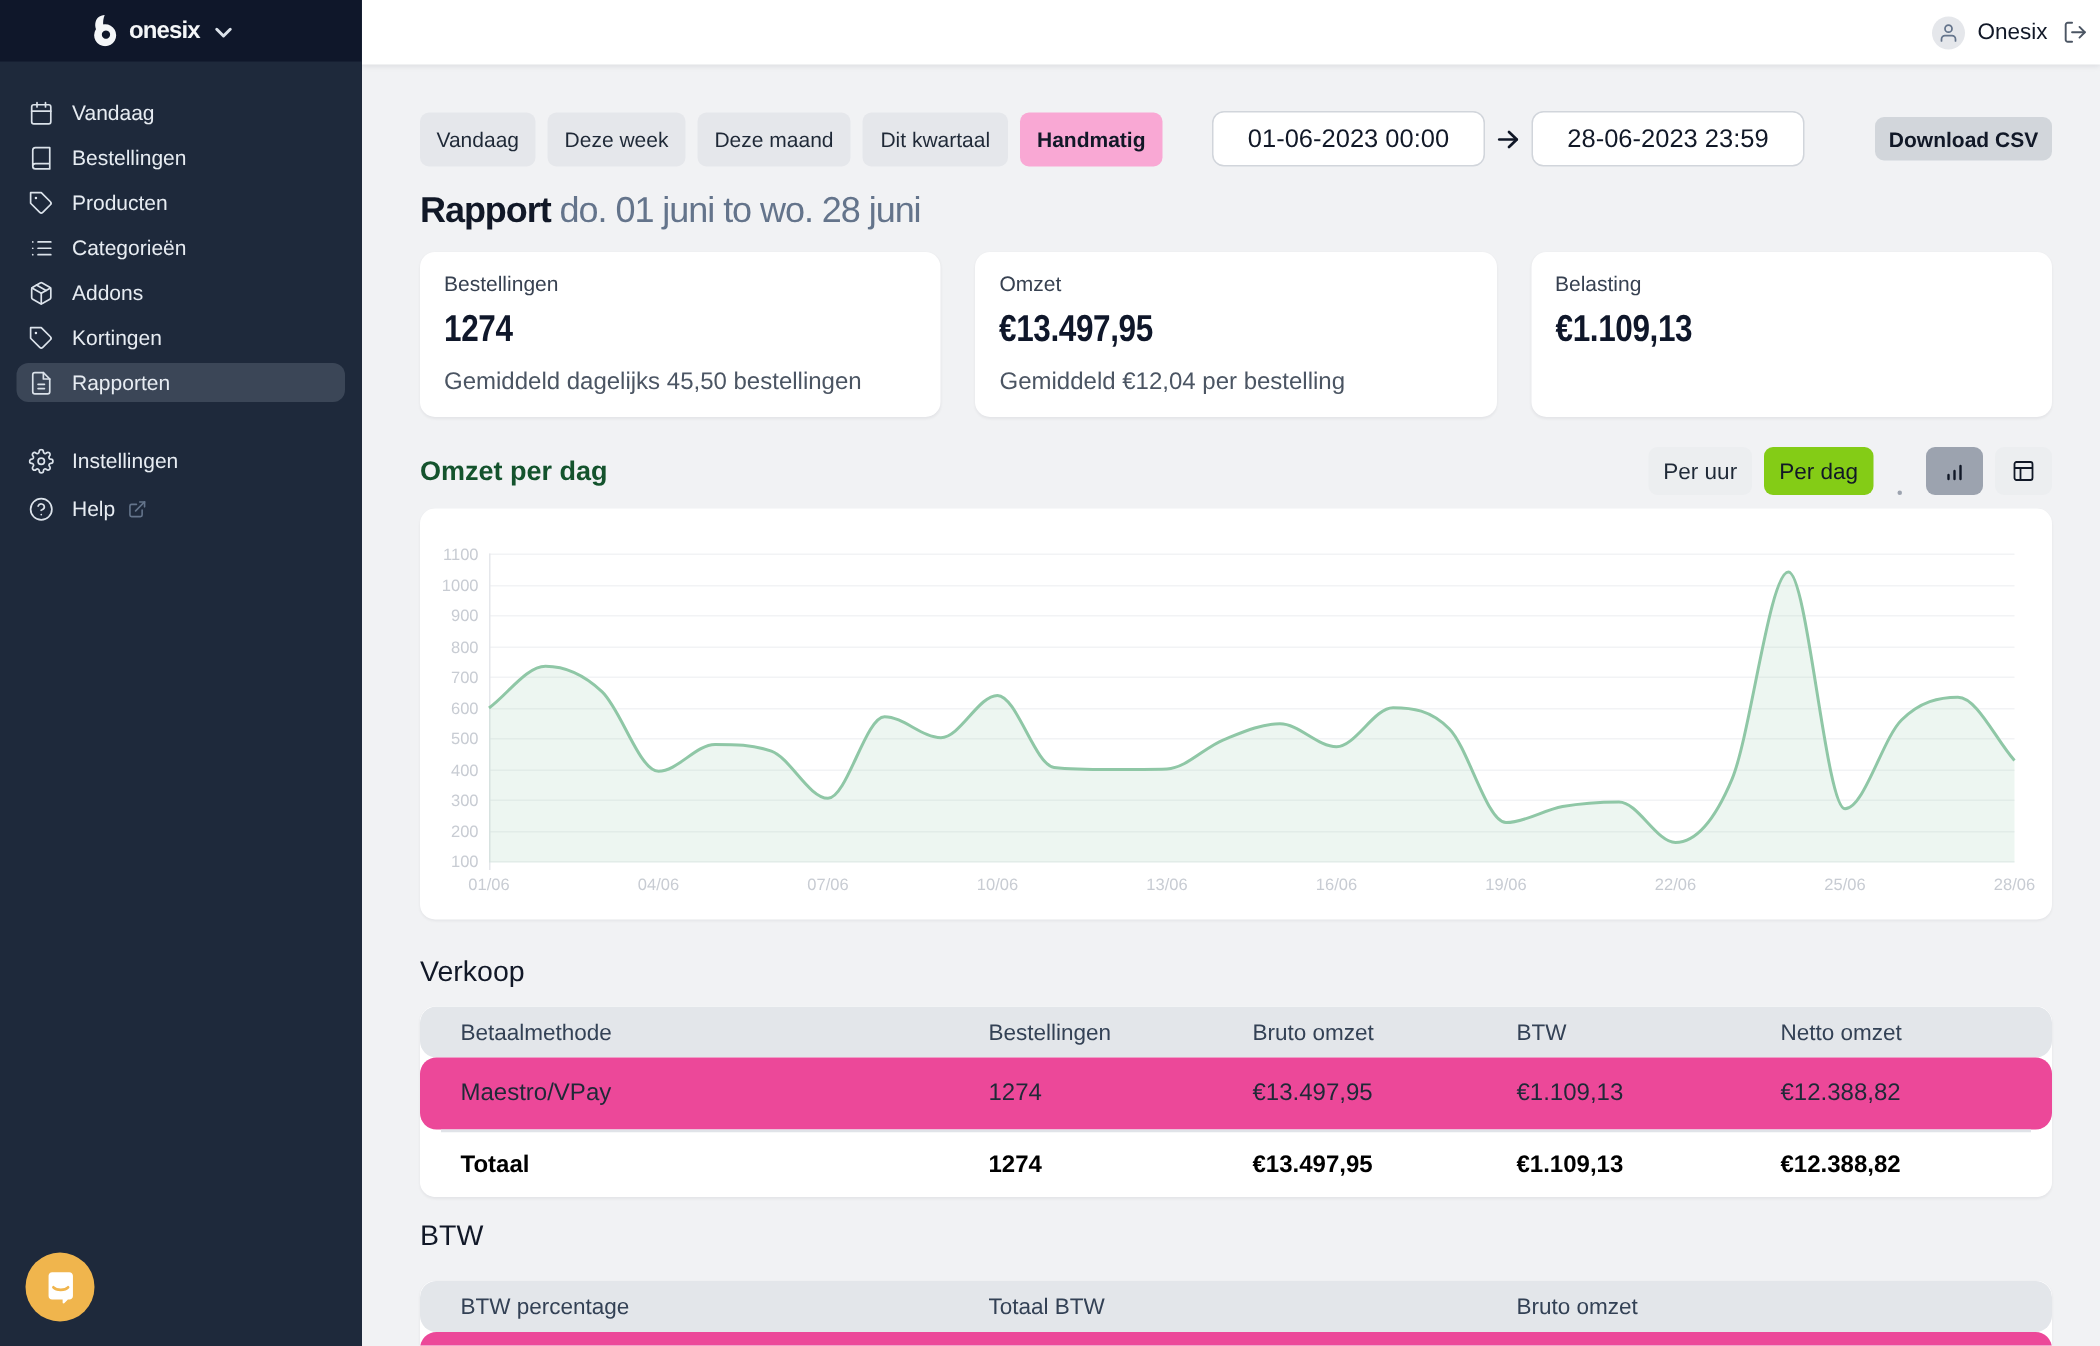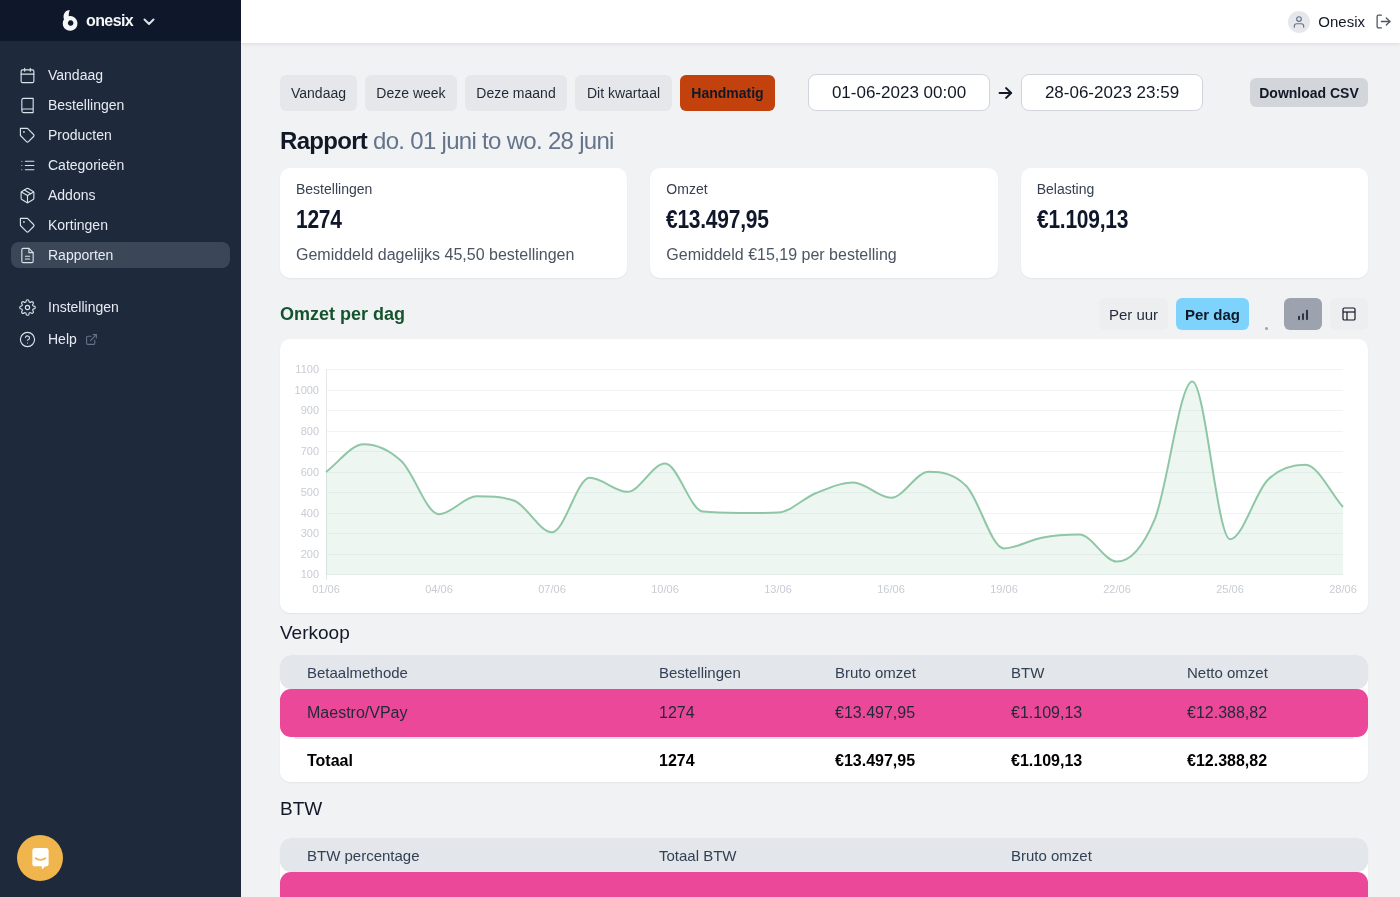--- a/index.html
+++ b/index.html
@@ -14,40 +14,40 @@
 .nav-item.active { background:#3b4657; }
 .nav-gap { height:22px; }
 .chat-btn { position:fixed; left:17px; top:835px; width:46px; height:46px; border-radius:50%; background:#f0b54d; display:flex; align-items:center; justify-content:center; z-index:11; }
 .main { margin-left:241px; }
 .topbar { height:43px; background:#fff; display:flex; align-items:center; justify-content:flex-end; padding-right:8px; position:relative; box-shadow:0 1px 4px rgba(15,23,42,0.10); }
 .avatar { width:22px; height:22px; border-radius:50%; background:#e5e7eb; display:flex; align-items:center; justify-content:center; }
 .user-name { font-size:15px; color:#111827; margin:0 10px 0 8px; font-weight:400; }
 .content { padding:31px 32px 0 39px; }
 .filters { display:flex; align-items:center; }
 .fbtn { background:#e5e7eb; border-radius:6px; height:36px; display:inline-flex; align-items:center; justify-content:center; font-size:14px; color:#1f2937; margin-right:8px; white-space:nowrap; }
-.fbtn.sel { background:#c2410c; font-weight:bold; color:#111827; }
+.fbtn.sel { background:#f9a8d4; font-weight:bold; color:#111827; }
 .dinput { background:#fff; border:1px solid #d1d5db; border-radius:8px; height:37px; width:182px; display:inline-flex; align-items:center; justify-content:center; font-size:17px; color:#111827; }
 .dl-btn { margin-left:auto; background:#d2d6db; border-radius:6px; height:29px; width:118px; display:inline-flex; align-items:center; justify-content:center; font-size:14px; font-weight:bold; color:#111827; white-space:nowrap; }
 h1 { font-size:24px; line-height:31px; margin-top:14px; font-weight:bold; color:#111827; letter-spacing:-0.7px; }
 h1 span { font-weight:400; color:#64748b; }
 .cards { display:flex; gap:23px; margin-top:12px; }
 .card { background:#fff; border-radius:10px; box-shadow:0 1px 2px rgba(16,24,40,.06); flex:1; height:110px; padding:13px 16px; }
 .card .lbl { font-size:14px; color:#374151; }
 .card .val { font-size:25px; font-weight:600; color:#0f172a; margin-top:8px; letter-spacing:-0.3px; display:inline-block; transform:scaleX(0.84); transform-origin:0 50%; }
 .card .sub { font-size:16px; color:#4b5563; margin-top:12px; }
 .chart-head { display:flex; align-items:center; margin-top:20px; height:32px; }
 .chart-head h2 { font-size:18px; font-weight:600; color:#14532d; }
 .chart-ctrl { margin-left:auto; display:flex; align-items:flex-end; }
 .cbtn { background:#eceef0; border-radius:6px; height:32px; display:inline-flex; align-items:center; justify-content:center; font-size:15px; color:#1f2937; margin-left:8px; }
-.cbtn.sel { background:#7dd3fc; font-weight:bold; color:#111827; }
+.cbtn.sel { background:#84cc16; font-weight:normal; color:#111827; }
 .dot { width:3px; height:3px; background:#9ca3af; border-radius:50%; margin:0 16px; }
 .ibtn { width:38px; height:32px; border-radius:6px; background:#eceef0; display:inline-flex; align-items:center; justify-content:center; }
 .ibtn.sel { background:#9ca3af; }
 .chart-card { background:#fff; border-radius:10px; box-shadow:0 1px 2px rgba(16,24,40,.06); margin-top:9px; height:274px; position:relative; }
-h3.sect { font-size:19px; line-height:22px; font-weight:400; color:#111827; margin-top:9px; }
+h3.sect { font-size:19px; line-height:22px; font-weight:400; color:#111827; margin-top:25px; }
 .tbl-card { background:#fff; border-radius:10px; box-shadow:0 1px 2px rgba(16,24,40,.06); margin-top:11px; overflow:hidden; }
 .trow { display:flex; align-items:center;border-radius:11px; }
 .thead { background:#e3e6ea; height:34px; font-size:15px; color:#334155; }
 .tdata { height:48px; font-size:16px; color:#1f2937; background:#ec4899; }
 .ttotal { height:43px; font-size:16px; font-weight:bold; color:#000000; background:#fff; }
 .tdiv { border-top:2px solid #e0e3e8; margin:0 14px; }
 .cA { width:379px; padding-left:27px; }
 .cB { width:176px; }
 .cC { width:352px; }
 </style>
@@ -153,21 +153,21 @@
       <svg style="margin:0 8px" width="15" height="14" viewBox="0 0 15 14" fill="none" stroke="#111827" stroke-width="1.8" stroke-linecap="round" stroke-linejoin="round">
           <path d="M1.5 7 H13"></path>
           <path d="M8 2 L13.2 7 L8 12"></path>
         </svg>
       <span class="dinput">28-06-2023 23:59</span>
       <span class="dl-btn">Download CSV</span>
     </div>
     <h1>Rapport <span>do. 01 juni to wo. 28 juni</span></h1>
     <div class="cards">
       <div class="card"><div class="lbl">Bestellingen</div><div class="val">1274</div><div class="sub">Gemiddeld dagelijks 45,50 bestellingen</div></div>
-      <div class="card"><div class="lbl">Omzet</div><div class="val">€13.497,95</div><div class="sub">Gemiddeld €15,19 per bestelling</div></div>
+      <div class="card"><div class="lbl">Omzet</div><div class="val">€13.497,95</div><div class="sub">Gemiddeld €12,04 per bestelling</div></div>
       <div class="card"><div class="lbl">Belasting</div><div class="val">€1.109,13</div><div class="sub"></div></div>
     </div>
     <div class="chart-head">
       <h2>Omzet per dag</h2>
       <div class="chart-ctrl">
         <span class="cbtn" style="width:69px">Per uur</span>
           <span class="cbtn sel" style="width:73px">Per dag</span>
         <span class="dot"></span>
         <span class="ibtn sel">
             <svg width="16" height="16" viewBox="0 0 24 24" fill="none" stroke="#111827" stroke-width="2.4" stroke-linecap="round">

